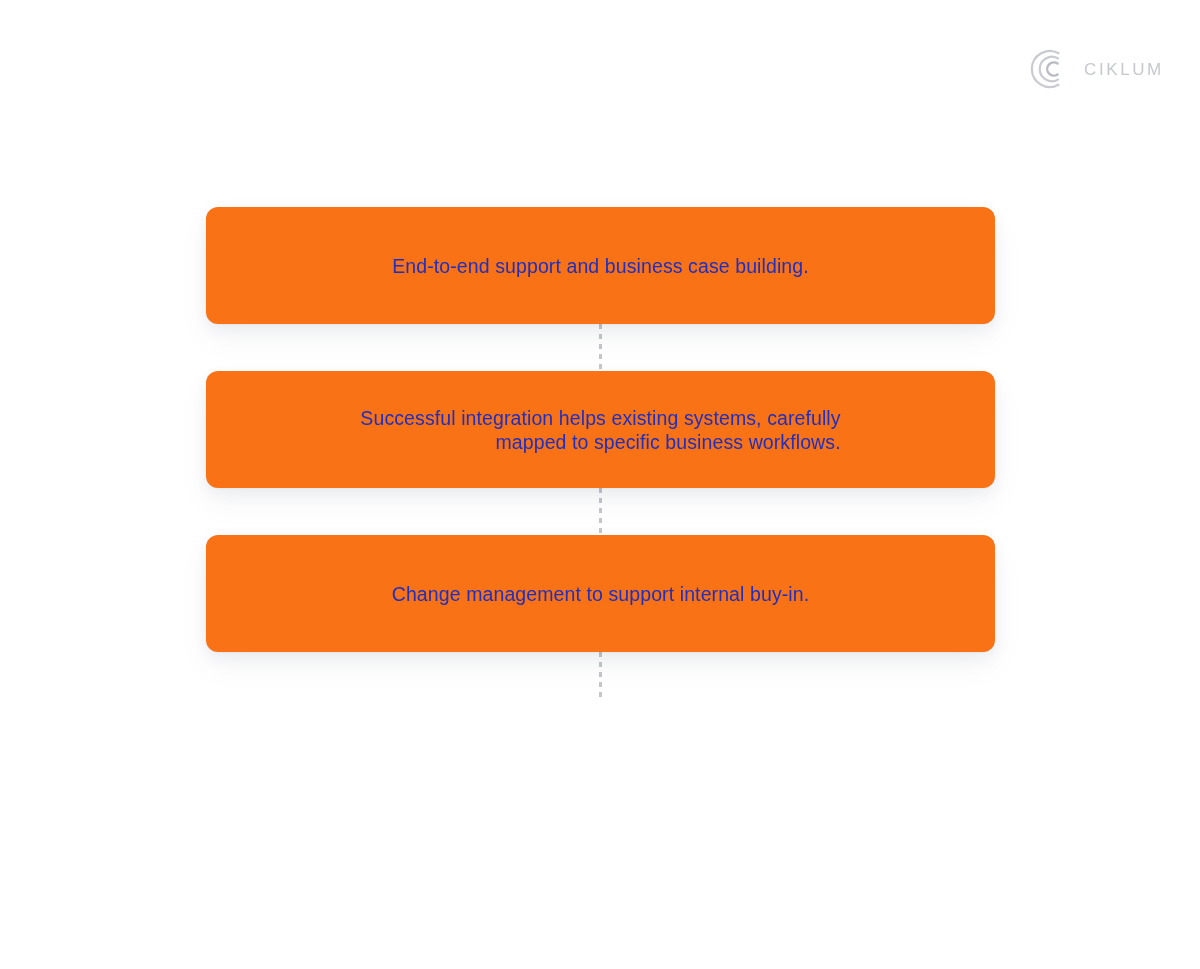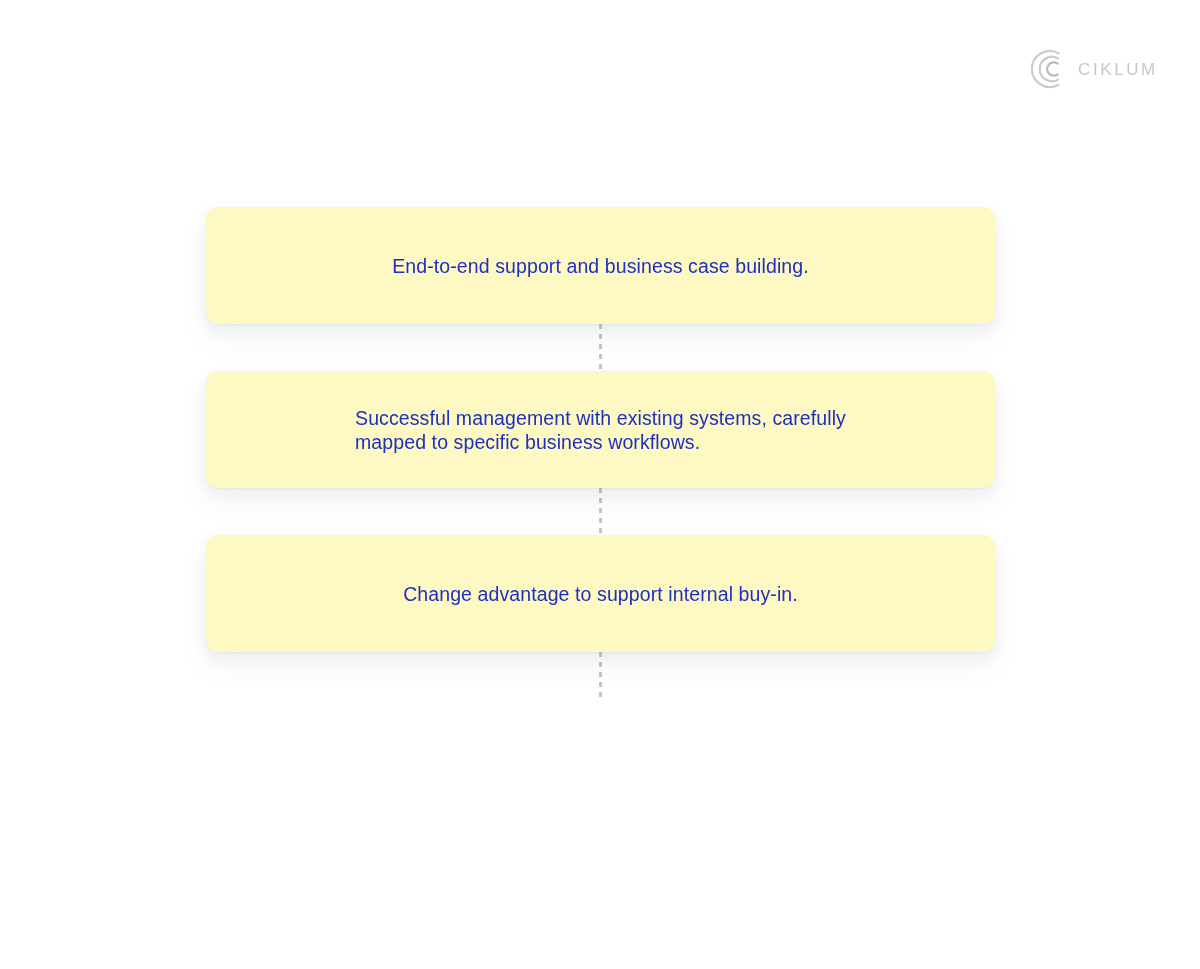--- a/index.html
+++ b/index.html
@@ -15,21 +15,21 @@
     overflow: hidden;
   }
 
   
   .brand {
     position: absolute;
     top: 48px;
     left: 1028px;
     display: flex;
     align-items: center;
-    gap: 8px;
+    gap: 14px;
     text-align: right;
   }
   .brand-mark {
     width: 42px;
     height: 42px;
     display: block;
   }
   .brand-word {
     font-size: 17px;
     letter-spacing: 2.6px;
@@ -42,30 +42,30 @@
   
   .flow {
     position: absolute;
     left: 206px;
     top: 207px;
     width: 789px;
   }
 
   .card {
     position: relative;
-    background: #fef9c3;
+    background: #f97316;
     border-radius: 12px;
     box-shadow:
       0 1px 2px rgba(29, 36, 64, 0.045),
       0 6px 16px rgba(29, 36, 64, 0.060),
       0 14px 34px rgba(29, 36, 64, 0.045);
     display: flex;
     align-items: center;
     justify-content: center;
-    text-align: left;
+    text-align: right;
     box-sizing: border-box;
     padding: 18px 40px;
     min-height: 117px;
   }
 
   .card-text {
     color: #1f2fc0;
     font-size: 19.5px;
     line-height: 24px;
     font-weight: 400;
@@ -114,30 +114,30 @@
 
   <div class="card">
     <p class="card-text">End-to-end support and business case building.</p>
   </div>
 
   <div class="connector">
     <span class="connector-line"></span>
   </div>
 
   <div class="card">
-    <p class="card-text">Successful management with existing systems, carefully
+    <p class="card-text">Successful integration helps existing systems, carefully
 mapped to specific business workflows.</p>
   </div>
 
   <div class="connector">
     <span class="connector-line"></span>
   </div>
 
   <div class="card">
-    <p class="card-text">Change advantage to support internal buy-in.</p>
+    <p class="card-text">Change management to support internal buy-in.</p>
   </div>
 
   <div class="connector">
     <span class="connector-line"></span>
   </div>
 
 
 </div>
 
 </body></html>

